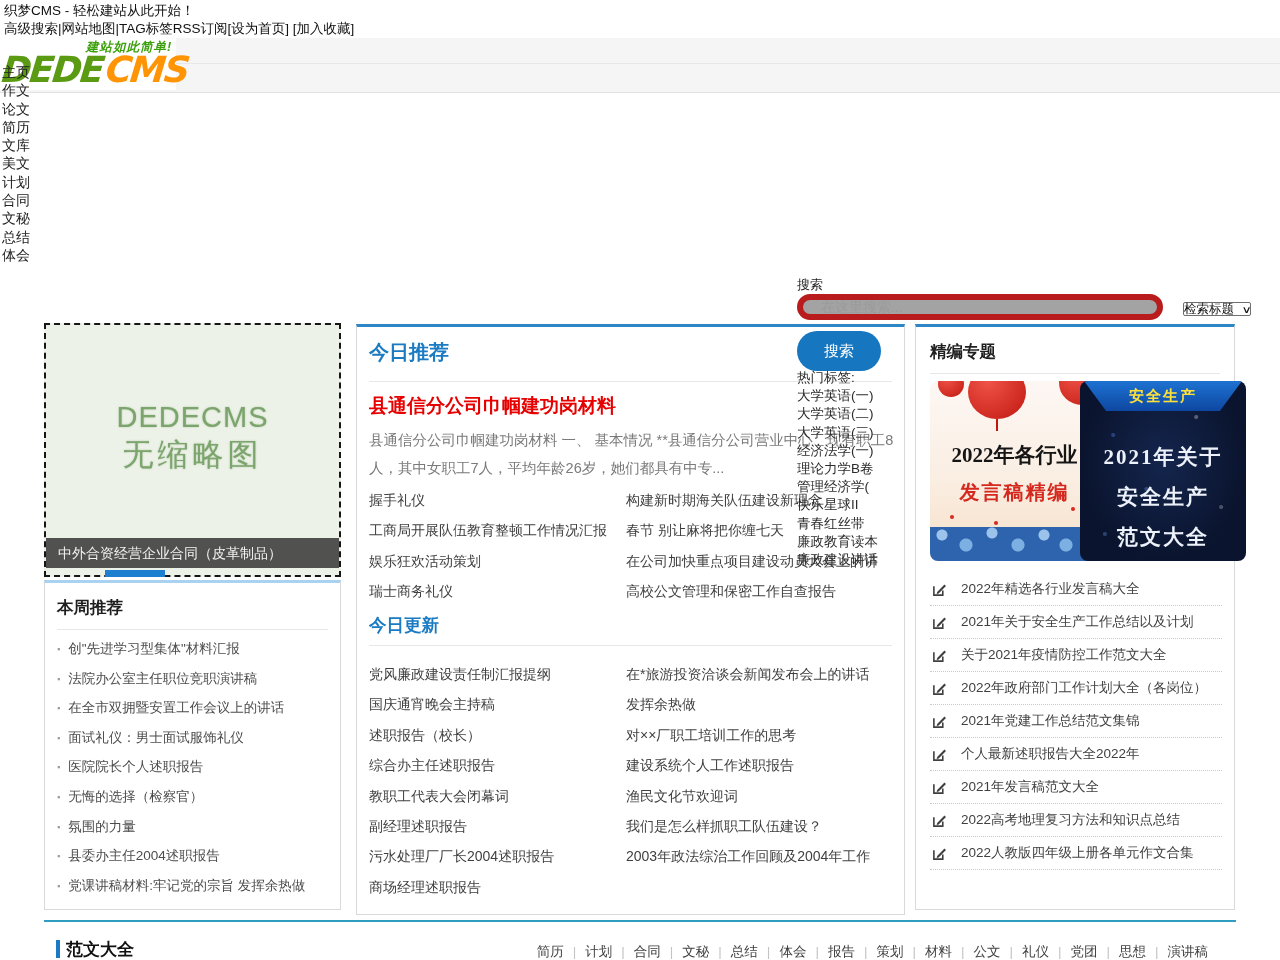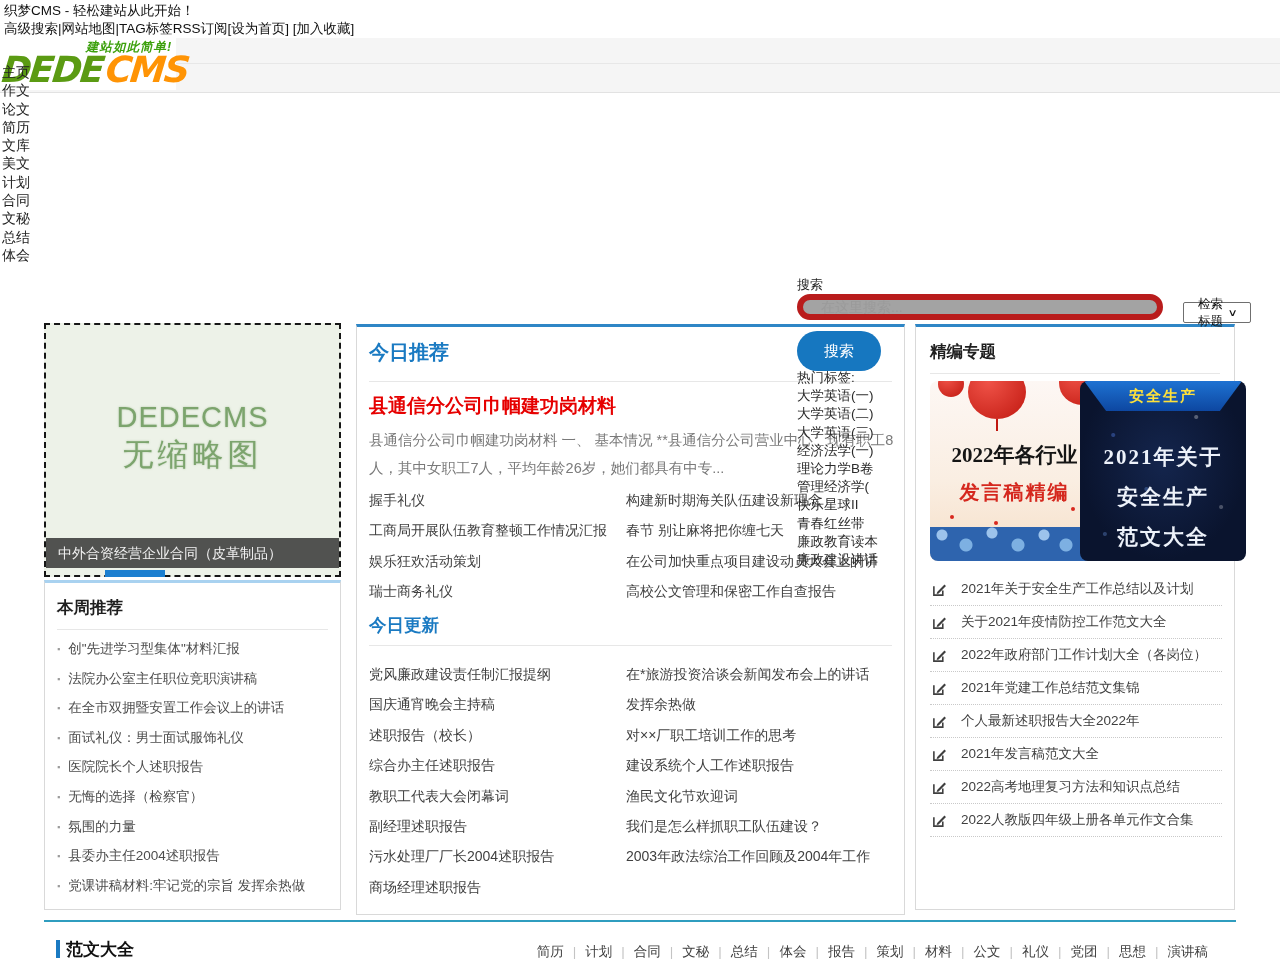--- a/index.html
+++ b/index.html
@@ -18,21 +18,21 @@
   .logo .tagline{position:absolute;left:86px;top:1px;font-size:12.5px;font-weight:bold;font-style:italic;color:#3ca00c;letter-spacing:1px;white-space:nowrap;}
   .logo .logotext{position:absolute;left:2px;top:11px;font-size:36px;font-weight:900;font-style:italic;letter-spacing:-2px;transform:skewX(-6deg);font-family:"DejaVu Sans",sans-serif;white-space:nowrap;}
   .logo .dede{color:#5b9b13;} .logo .cms{color:#ff9405;margin-left:3px;}
   
   .vnav{left:2px;top:63px;margin:0;padding:0;list-style:none;z-index:3;}
   .vnav li{height:18.3px;line-height:18.3px;font-size:14px;color:#222;cursor:pointer;white-space:nowrap;}
   
   .s-label{left:797px;top:276px;font-size:13px;color:#222;z-index:6;}
   .s-input{left:797px;top:294px;width:366px;height:26px;box-sizing:border-box;border:6px solid #b91c1c;border-radius:18px;background:#a3a3a3;z-index:6;padding:0 18px;font-size:14px;color:#333;outline:none;}
   .s-input::placeholder{color:#9a9a9a;}
-  .s-select{left:1183px;top:302px;width:68px;height:21px;box-sizing:border-box;border:1px solid #6f6f6f;border-radius:2px;background:#fff;z-index:6;font-size:12.5px;color:#111;display:flex;align-items:center;justify-content:space-between;padding:0 14px;cursor:pointer;}
+  .s-select{left:1183px;top:302px;width:68px;height:14px;box-sizing:border-box;border:1px solid #6f6f6f;border-radius:2px;background:#fff;z-index:6;font-size:12.5px;color:#111;display:flex;align-items:center;justify-content:space-between;padding:0 0;cursor:pointer;}
   .s-select .caret{font-size:10px;color:#111;transform:scaleX(1.4);}
   .s-btn{left:797px;top:331px;width:84px;height:40px;border:none;border-radius:20px;background:#1677c0;color:#fff;font-size:15px;z-index:5;cursor:pointer;font-family:inherit;}
   .hot{left:797px;top:369px;z-index:5;font-size:13.5px;color:#2b2b2b;}
   .hot .hlabel{height:18.2px;line-height:18.2px;}
   .hot ul{margin:0;padding:0;list-style:none;}
   .hot li{height:18.2px;line-height:18.2px;cursor:pointer;white-space:nowrap;}
   
   .thumb{left:44px;top:323px;width:297px;height:254px;box-sizing:border-box;border:2px dashed #161616;background:#edf2e8;z-index:1;}
   .thumb .t1{margin-top:76px;text-align:center;font-size:29px;letter-spacing:1px;color:#7ca46d;text-shadow:0 0 2px rgba(124,164,109,.55);}
   .thumb .t2{text-align:center;font-size:31px;letter-spacing:4px;color:#7ca46d;text-shadow:0 0 2px rgba(124,164,109,.55);}
@@ -256,20 +256,27 @@
 
     <div class="card card2">
       <div class="ribbon">安全生产</div>
       <div class="w w1">2021年关于</div>
       <div class="w w2">安全生产</div>
       <div class="w w3">范文大全</div>
     </div>
 
     <ul>
 
+        <li>
+          <svg class="eicon" viewBox="0 0 16 16">
+            <path d="M2 4.5 V14 H11.5 V9" fill="none" stroke="#3f3f3f" stroke-width="1.7"></path>
+            <path d="M5.5 10.6 L13.3 2.6 L14.9 4.2 L7.1 12.2 L4.9 12.8 Z" fill="#3f3f3f"></path>
+          </svg>
+          <span>2022年精选各行业发言稿大全</span>
+        </li>
 
         <li>
           <svg class="eicon" viewBox="0 0 16 16">
             <path d="M2 4.5 V14 H11.5 V9" fill="none" stroke="#3f3f3f" stroke-width="1.7"></path>
             <path d="M5.5 10.6 L13.3 2.6 L14.9 4.2 L7.1 12.2 L4.9 12.8 Z" fill="#3f3f3f"></path>
           </svg>
           <span>2021年关于安全生产工作总结以及计划</span>
         </li>
 
         <li>

